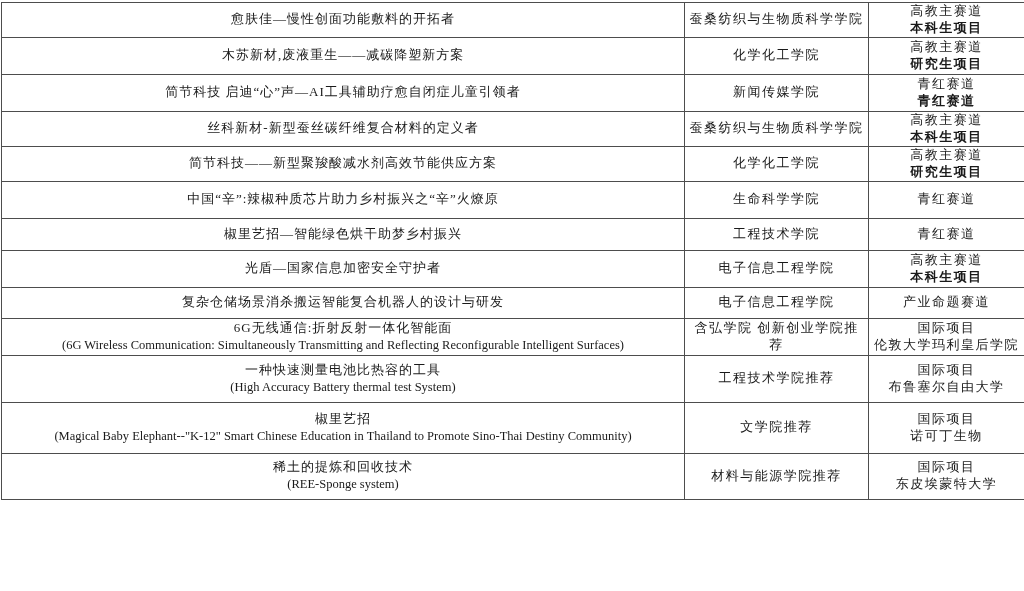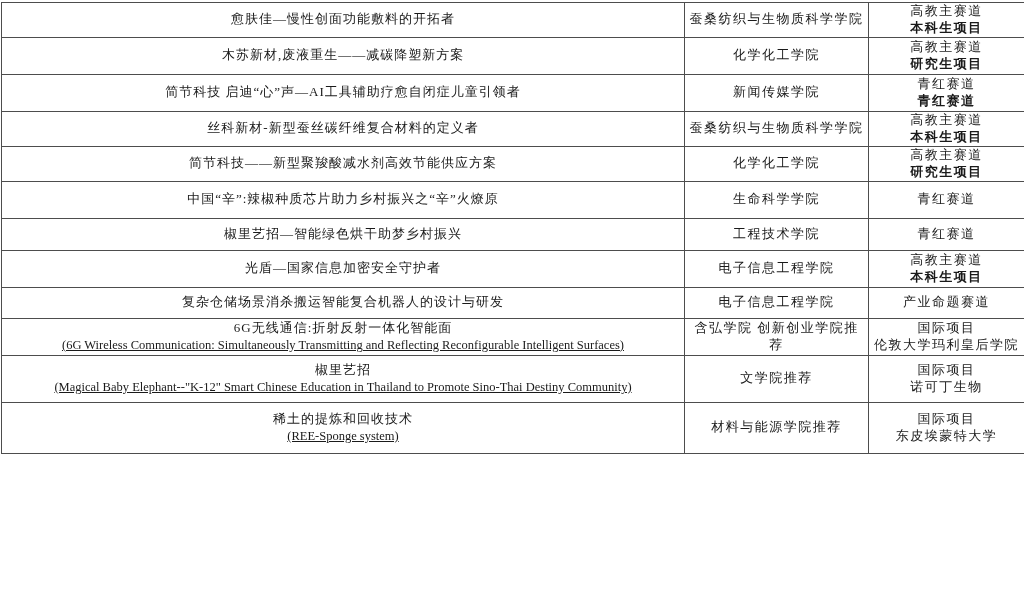--- a/index.html
+++ b/index.html
@@ -25,21 +25,21 @@
   td {
     border: 1px solid #4d4d4d;
     text-align: center;
     vertical-align: middle;
     padding: 0 4px;
     overflow: hidden;
     font-size: 13px;
     line-height: 1.3;
   }
   .line-zh { letter-spacing: 1px; }
-  .line-en { letter-spacing: 0; font-size: 12.5px; white-space: nowrap; text-decoration: underline; }
+  .line-en { letter-spacing: 0; font-size: 12.5px; white-space: nowrap; }
   td.college-cell { letter-spacing: 1.5px; }
   td.track-cell div { letter-spacing: 1.5px; }
   .bold { font-weight: bold; }
 
   tr:nth-child(1)  { height: 30px; }
   tr:nth-child(2)  { height: 37px; }
   tr:nth-child(3)  { height: 37px; }
   tr:nth-child(4)  { height: 34px; }
   tr:nth-child(5)  { height: 35px; }
   tr:nth-child(6)  { height: 37px; }
@@ -180,20 +180,31 @@
           <div class="line-en">(6G Wireless Communication: Simultaneously Transmitting and Reflecting Reconfigurable Intelligent Surfaces)</div>
         </td>
         <td class="college-cell">含弘学院 创新创业学院推荐</td>
         <td class="track-cell">
           <div>国际项目</div>
           <div>伦敦大学玛利皇后学院</div>
         </td>
       </tr>
 
 
+      <tr>
+        <td class="project-cell">
+          <div class="line-zh">一种快速测量电池比热容的工具</div>
+          <div class="line-en">(High Accuracy Battery thermal test System)</div>
+        </td>
+        <td class="college-cell">工程技术学院推荐</td>
+        <td class="track-cell">
+          <div>国际项目</div>
+          <div>布鲁塞尔自由大学</div>
+        </td>
+      </tr>
 
       <tr>
         <td class="project-cell">
           <div class="line-zh">椒里艺招</div>
           <div class="line-en">(Magical Baby Elephant--"K-12" Smart Chinese Education in Thailand to Promote Sino-Thai Destiny Community)</div>
         </td>
         <td class="college-cell">文学院推荐</td>
         <td class="track-cell">
           <div>国际项目</div>
           <div>诺可丁生物</div>

